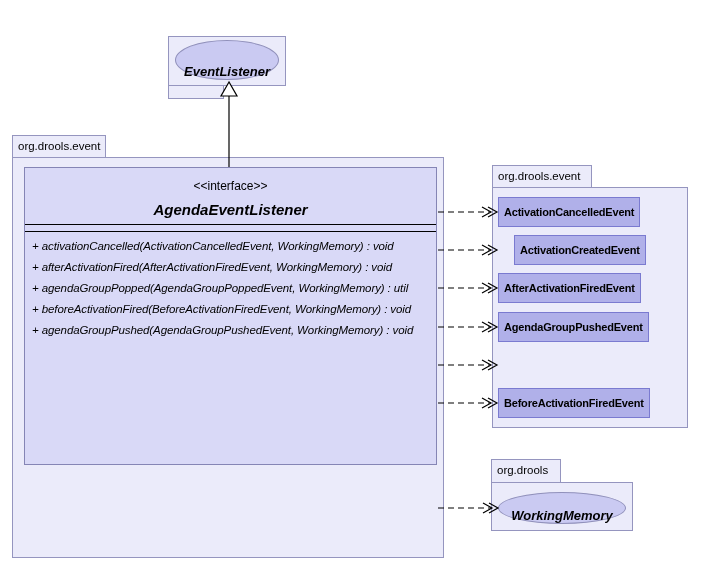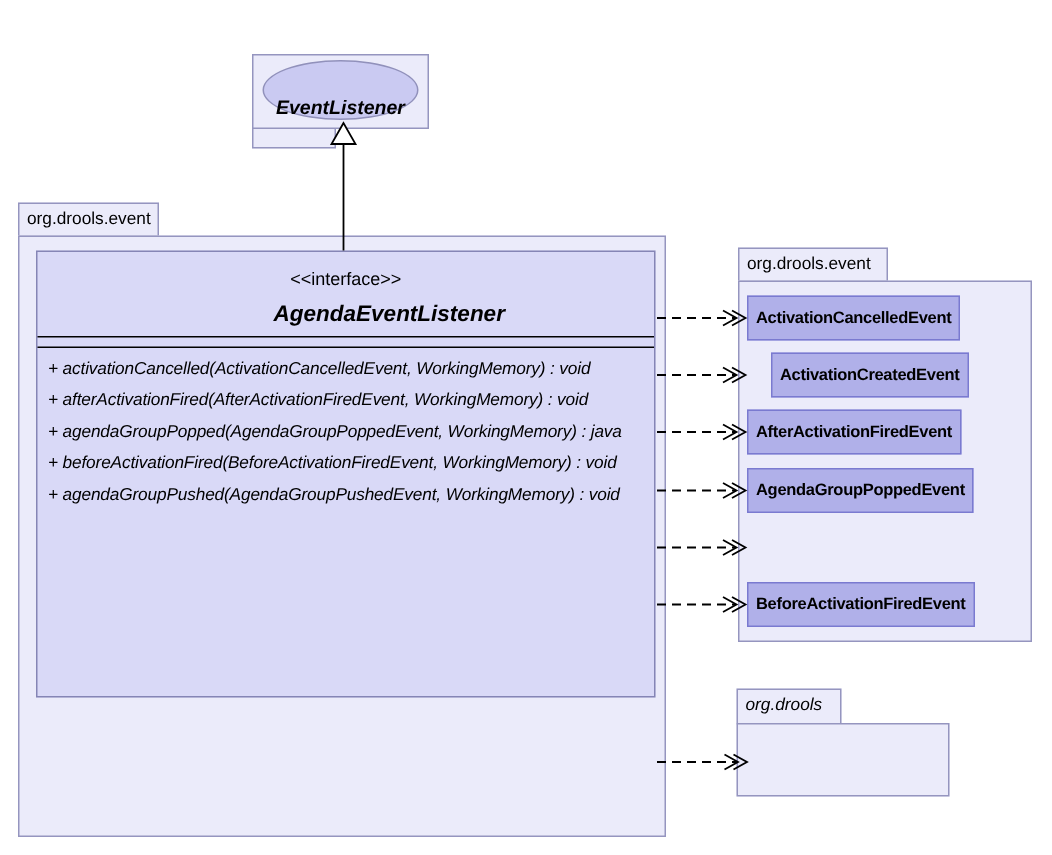--- a/index.html
+++ b/index.html
@@ -17,21 +17,21 @@
   .pkg-body{
     position:absolute;box-sizing:border-box;
     background:var(--package_fill);border:1px solid var(--package_border);
   }
   #pkg-javautil-tab{left:168px;top:14px;width:56px;height:39px;margin-top:46px;}
   #pkg-javautil-body{left:168px;top:36px;width:118px;height:50px;}
   #pkg-left-tab{left:12px;top:135px;width:94px;height:23px;}
   #pkg-left-body{left:12px;top:157px;width:432px;height:401px;}
   #pkg-right-tab{left:492px;top:165px;width:100px;height:23px;}
   #pkg-right-body{left:492px;top:187px;width:196px;height:241px;}
-  #pkg-drools-tab{left:491px;top:459px;width:70px;height:24px;font-style:italic;}
+  #pkg-drools-tab{left:491px;top:459px;width:70px;height:24px;}
   #pkg-drools-body{left:491px;top:482px;width:142px;height:49px;}
   
   .ellipse{
     position:absolute;box-sizing:border-box;border-radius:50%;
     background:var(--ellipse_fill);border:1px solid var(--ellipse_border);
     display:flex;align-items:flex-end;justify-content:center;
     font-weight:bold;font-style:italic;font-size:13px;white-space:nowrap;
   }
   #node-eventlistener{left:175px;top:40px;width:104px;height:40px;}
   #node-workingmemory{left:498px;top:492px;width:128px;height:32px;}
@@ -40,21 +40,21 @@
     position:absolute;left:24px;top:167px;width:413px;height:298px;
     box-sizing:border-box;background:var(--class_fill);
     border:1px solid var(--class_border);
   }
   .stereotype{
     position:absolute;left:0;top:10px;width:100%;text-align:center;
     font-size:12px;line-height:16px;
   }
   .iface-title{
     position:absolute;left:0;top:30px;width:100%;text-align:center;
-    font-size:15px;line-height:24px;font-weight:bold;font-style:italic;padding-left:29px;
+    font-size:15px;line-height:24px;font-weight:bold;font-style:italic;
   }
   .sep{position:absolute;left:0;width:100%;height:1px;background:#000;}
   #sep1{top:56px;}
   #sep2{top:63px;}
   .methods{
     position:absolute;left:7px;top:68px;right:4px;
     font-size:11.5px;font-style:italic;letter-spacing:-0.1px;
   }
   .method{line-height:21px;white-space:nowrap;}
   
@@ -101,32 +101,35 @@
   </div>
 
   <div id="interface-box">
     <div class="stereotype">&lt;&lt;interface&gt;&gt;</div>
     <div class="iface-title">AgendaEventListener</div>
     <div class="sep" id="sep1"></div>
     <div class="sep" id="sep2"></div>
     <div class="methods">
       <div class="method">+ activationCancelled(ActivationCancelledEvent, WorkingMemory) : void</div>
       <div class="method">+ afterActivationFired(AfterActivationFiredEvent, WorkingMemory) : void</div>
-      <div class="method">+ agendaGroupPopped(AgendaGroupPoppedEvent, WorkingMemory) : java</div>
+      <div class="method">+ agendaGroupPopped(AgendaGroupPoppedEvent, WorkingMemory) : util</div>
       <div class="method">+ beforeActivationFired(BeforeActivationFiredEvent, WorkingMemory) : void</div>
       <div class="method">+ agendaGroupPushed(AgendaGroupPushedEvent, WorkingMemory) : void</div>
     </div>
   </div>
 
   <div class="event-box" id="evt0">ActivationCancelledEvent</div>
   <div class="event-box" id="evt1">ActivationCreatedEvent</div>
   <div class="event-box" id="evt2">AfterActivationFiredEvent</div>
-  <div class="event-box" id="evt3">AgendaGroupPoppedEvent</div>
+  <div class="event-box" id="evt3">AgendaGroupPushedEvent</div>
   <div class="event-box" id="evt5">BeforeActivationFiredEvent</div>
 
+  <div class="ellipse" id="node-workingmemory">
+    <span>WorkingMemory</span>
+  </div>
 
   <svg id="edges" viewBox="0 0 701 570" xmlns="http://www.w3.org/2000/svg">
 
     <g>
       <line x1="229" y1="96" x2="229" y2="167"></line>
       <polygon points="229,82 221,96 237,96"></polygon>
     </g>
 
     <g>
       <line x1="438" y1="212" x2="490" y2="212" stroke-dasharray="6 4"></line>

